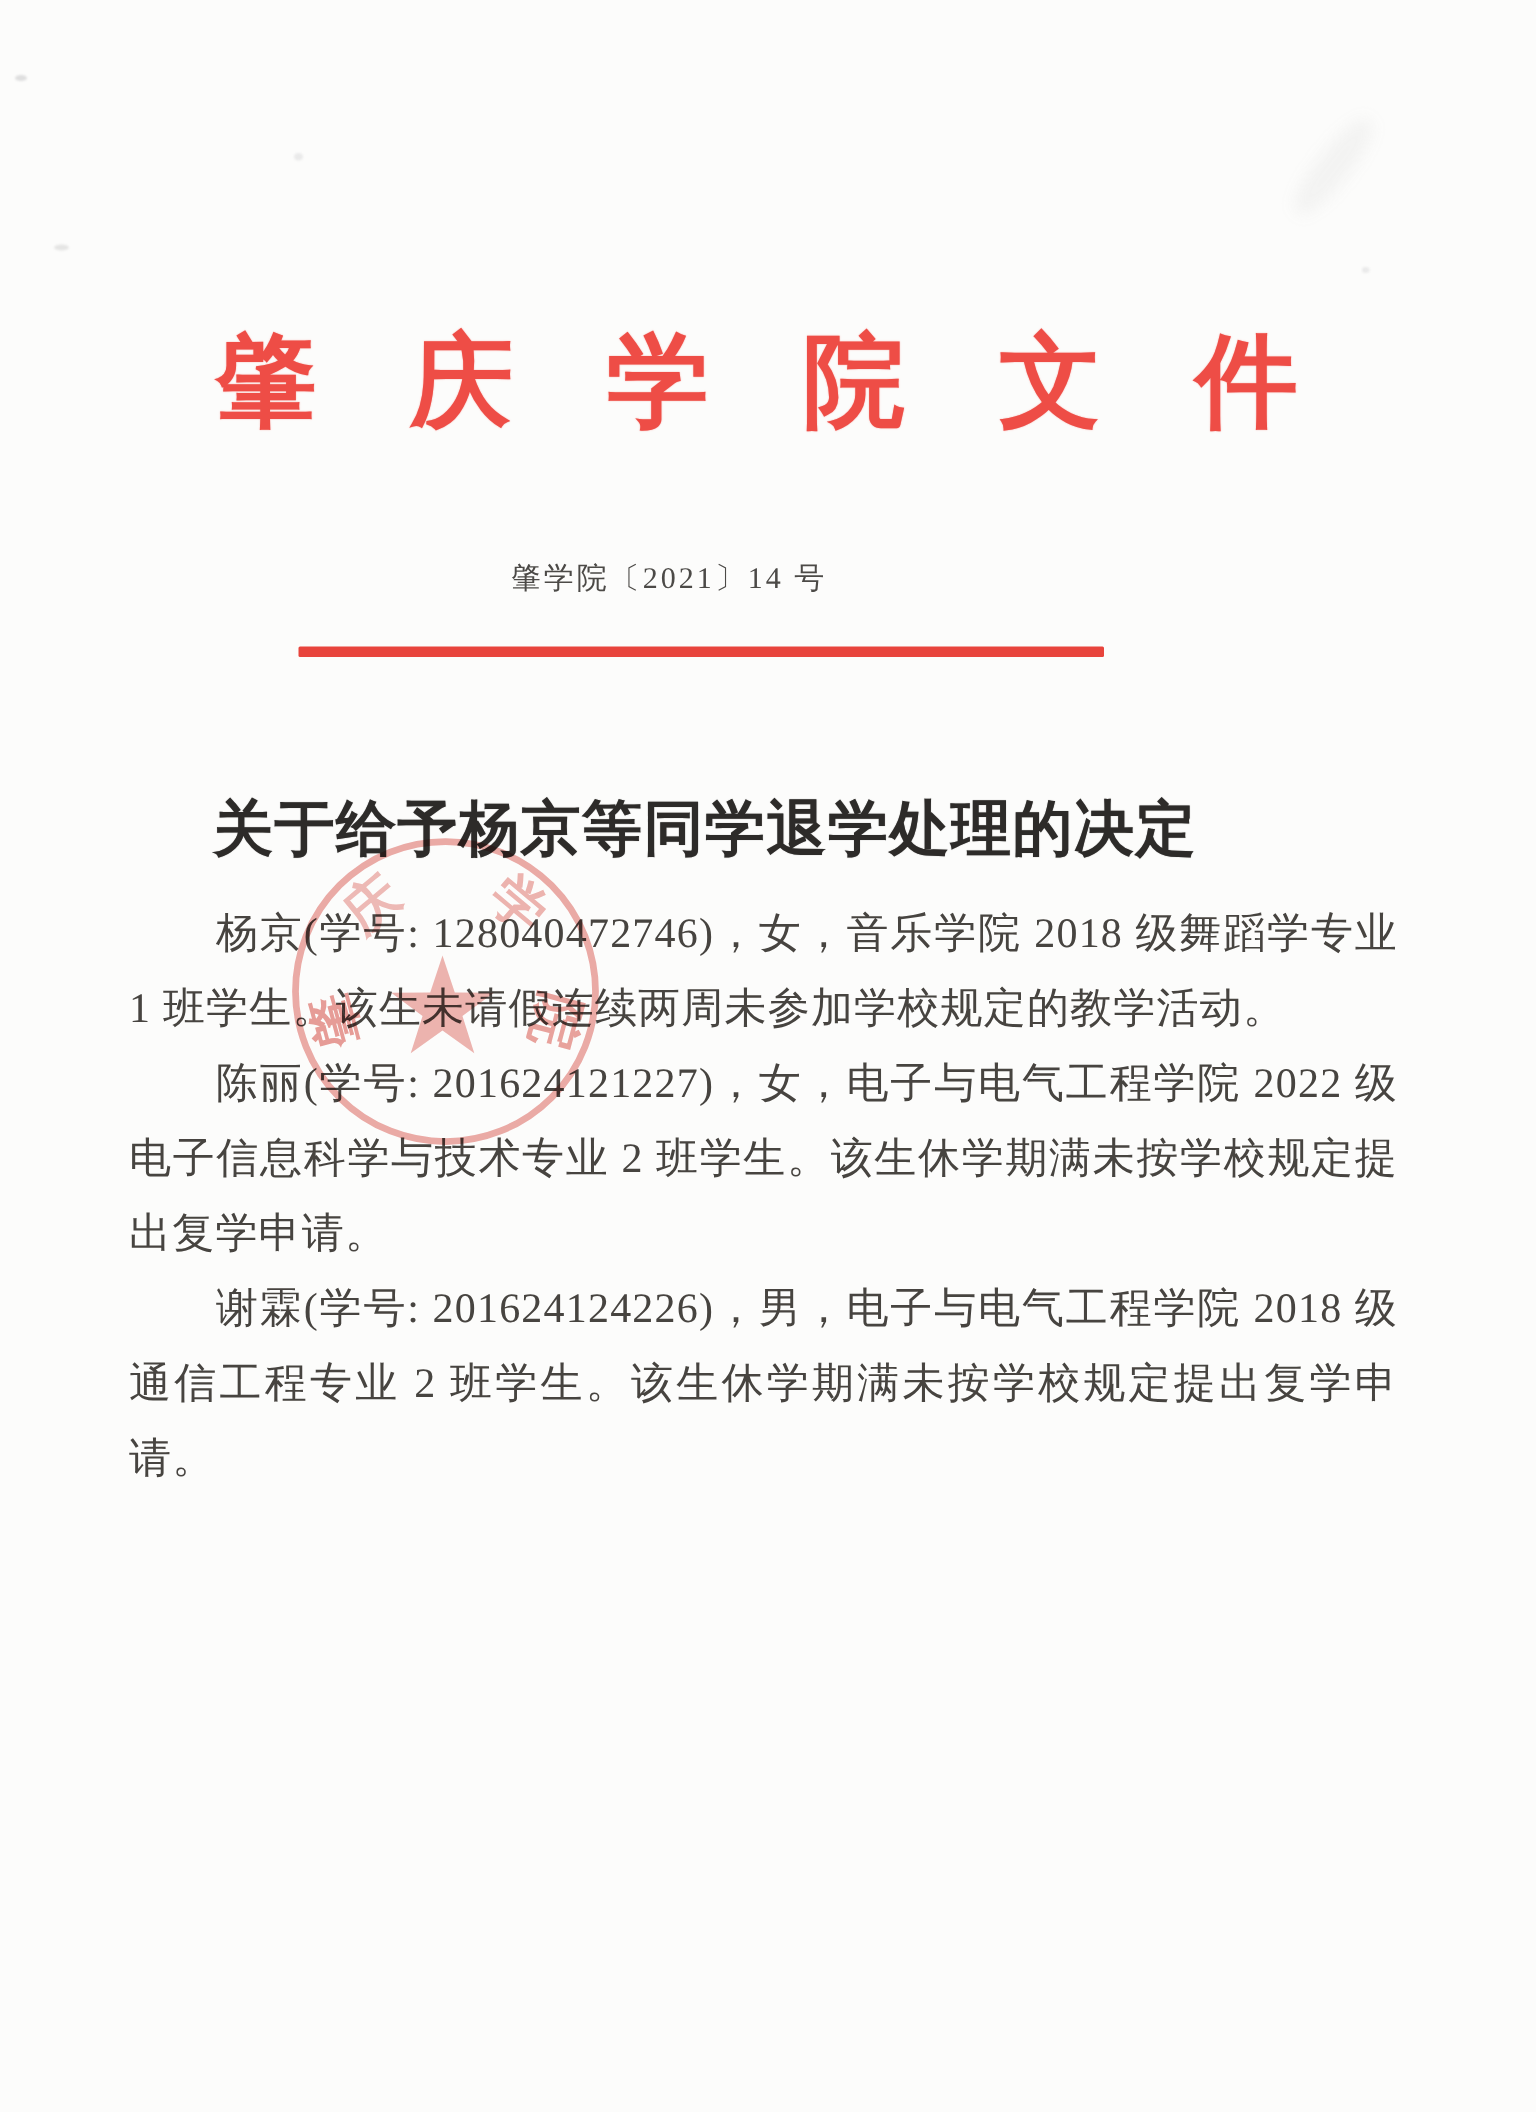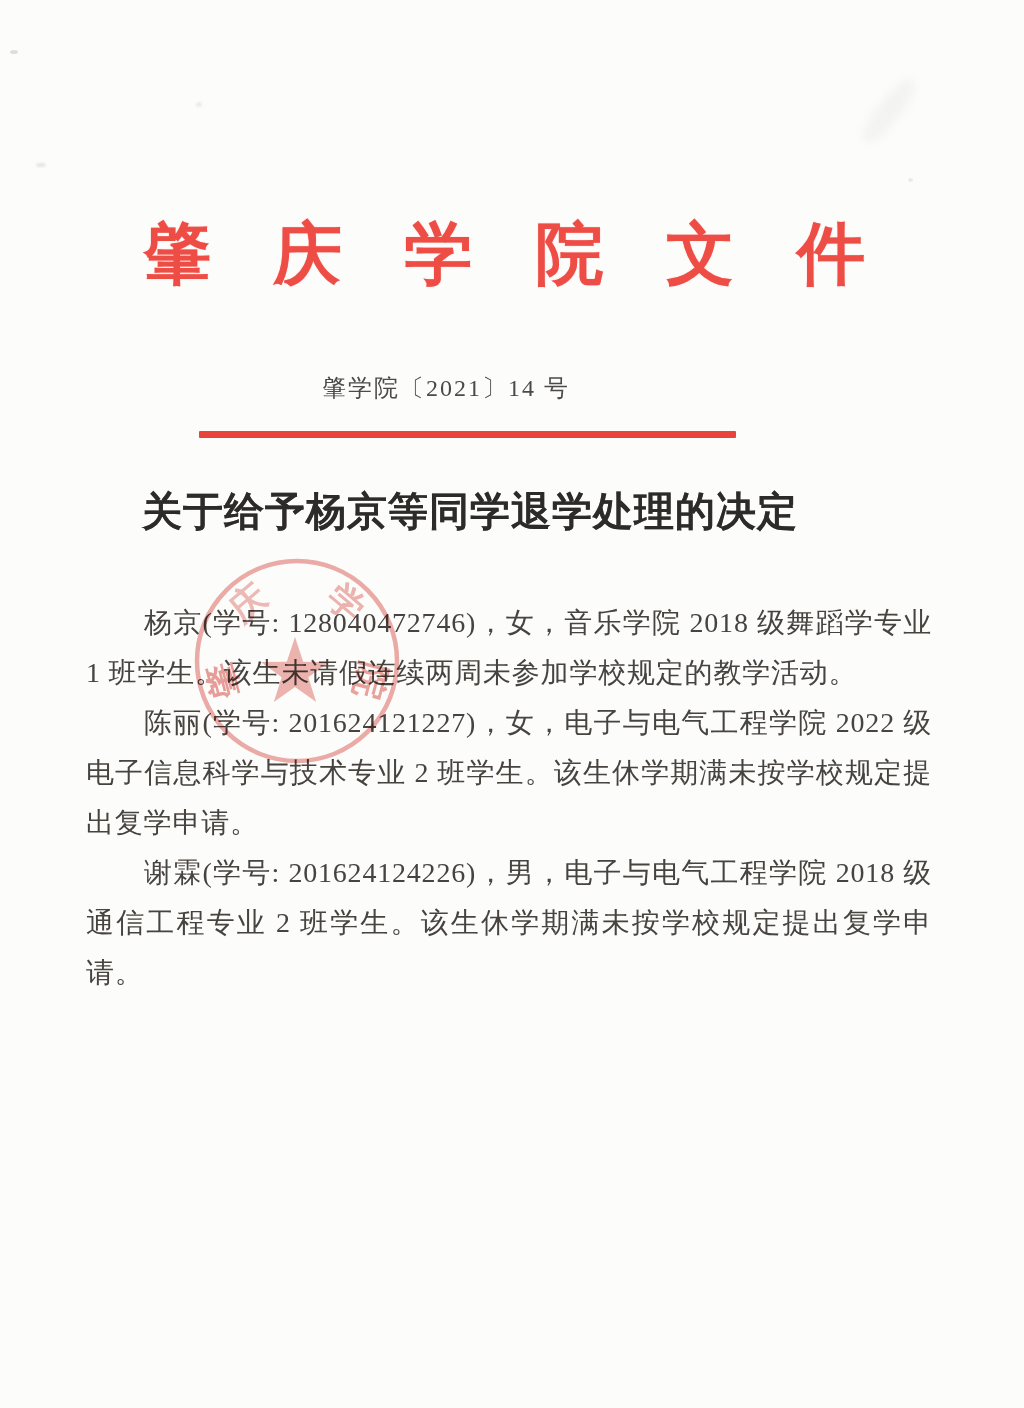--- a/index.html
+++ b/index.html
@@ -33,40 +33,40 @@
     line-height: 1;
     text-shadow: 0 0 1px rgba(238, 77, 70, 0.55);
   }
   
   .doc-number {
     position: absolute;
     left: 0;
     top: 372px;
     width: 872px;
     text-align: center;
-    font-size: 24px;
+    font-size: 20px;
     color: #4c4a47;
     letter-spacing: 2px;
     padding-left: 20px;
   }
   
   .red-rule {
     position: absolute;
     left: 199px;
     top: 431px;
     width: 537px;
     height: 7px;
     background: var(--rule-red);
     border-radius: 1px;
   }
   
   .doc-title {
     position: absolute;
     left: 0;
-    top: 484px;
+    top: 525px;
     width: 940px;
     text-align: center;
     font-size: 40px;
     font-weight: 700;
     color: #2d2b29;
     letter-spacing: 1px;
     text-shadow: 0 0 0.6px rgba(45, 43, 41, 0.6);
   }
   
   .body-text {

